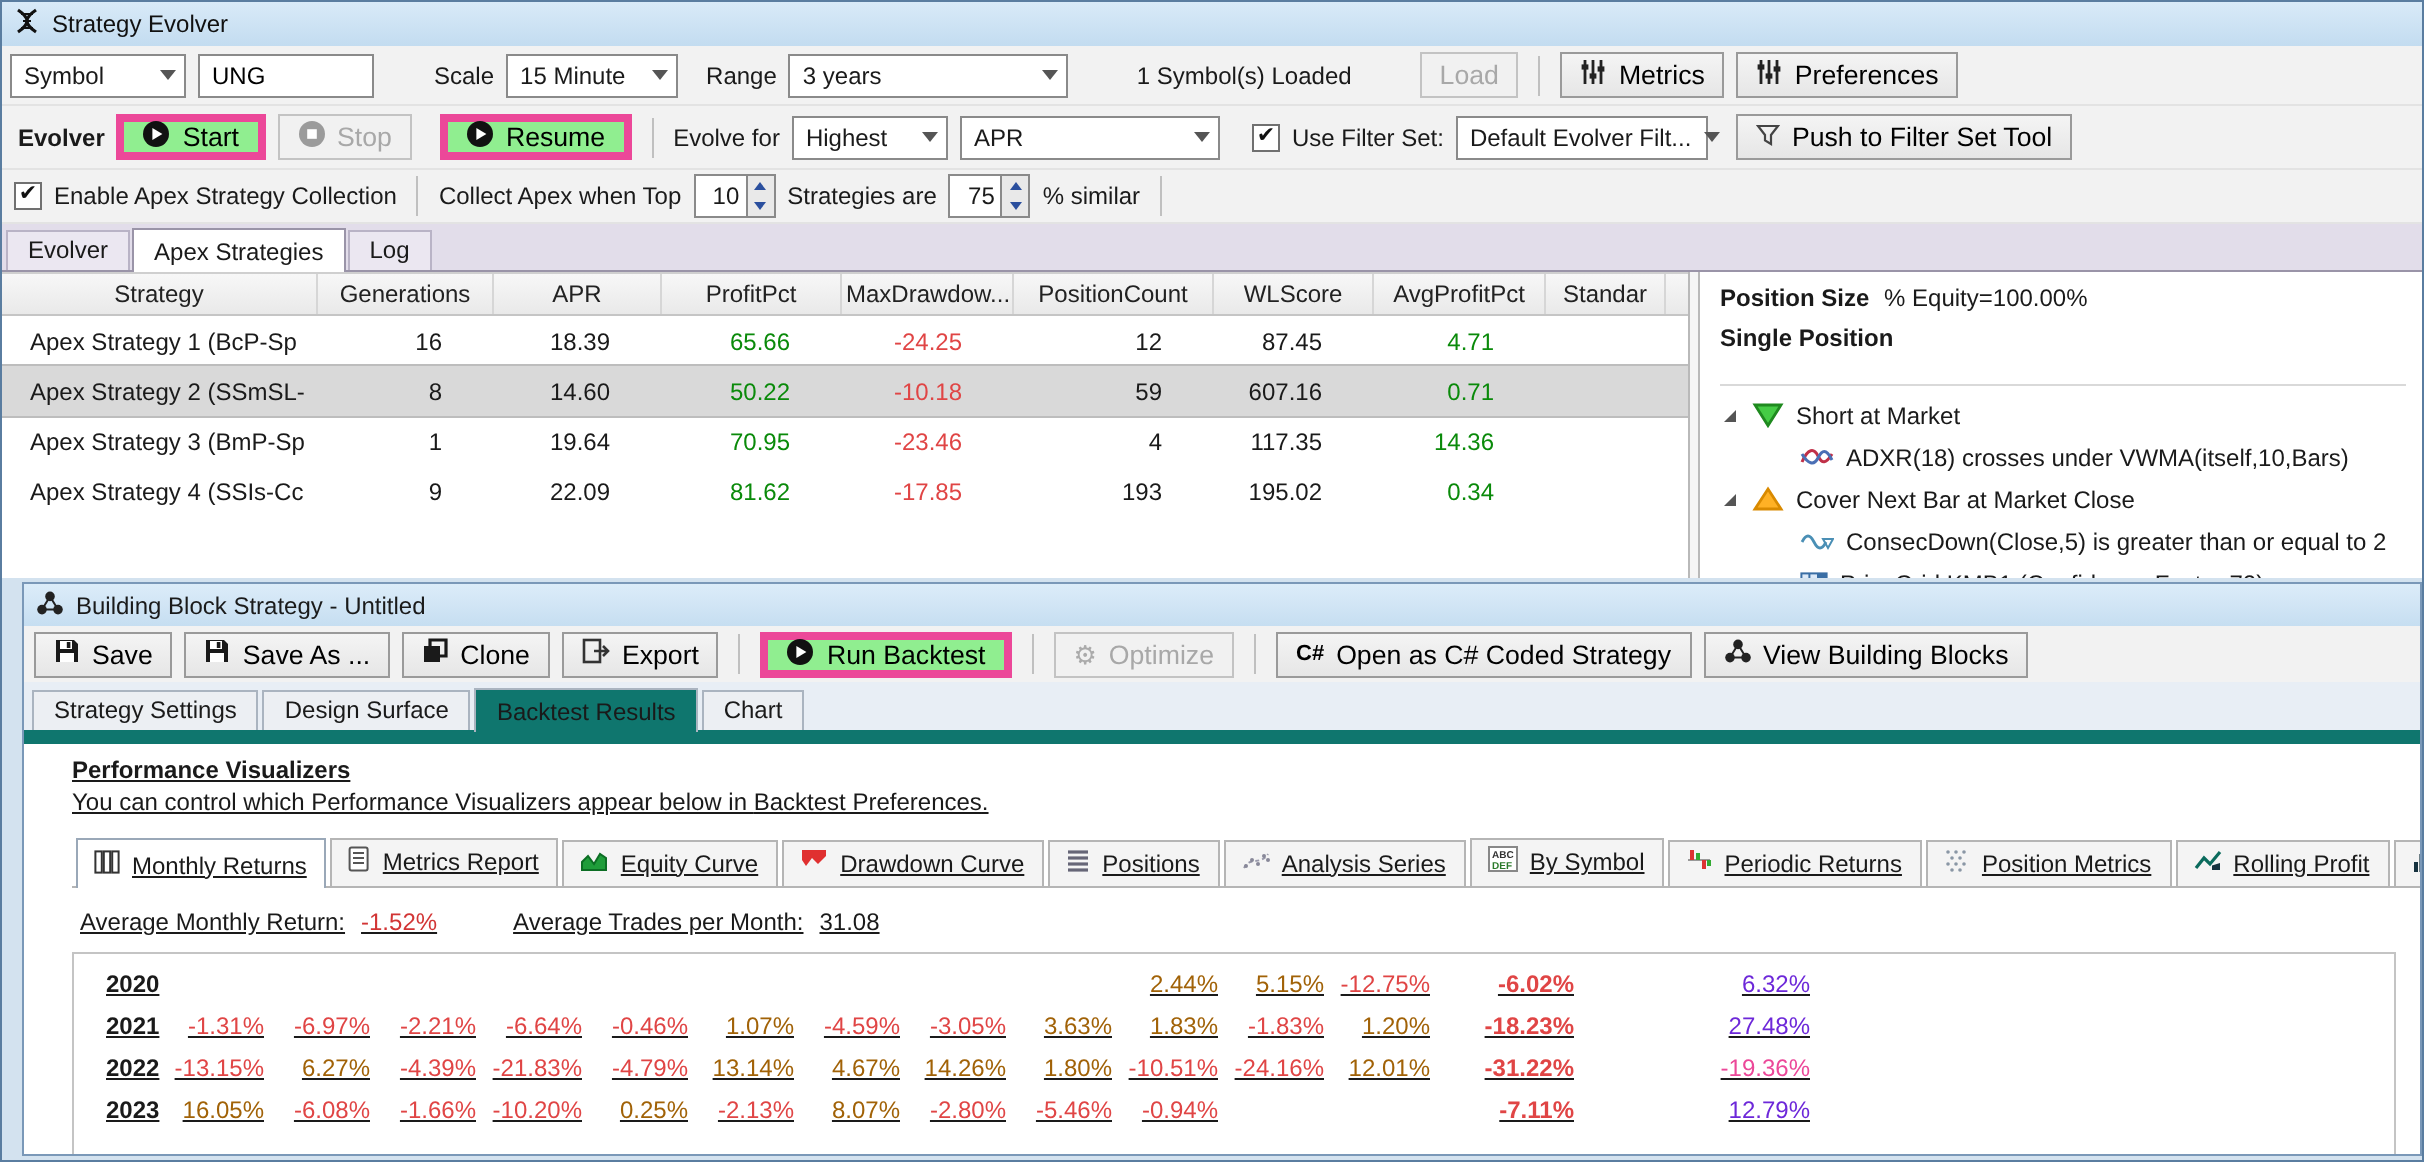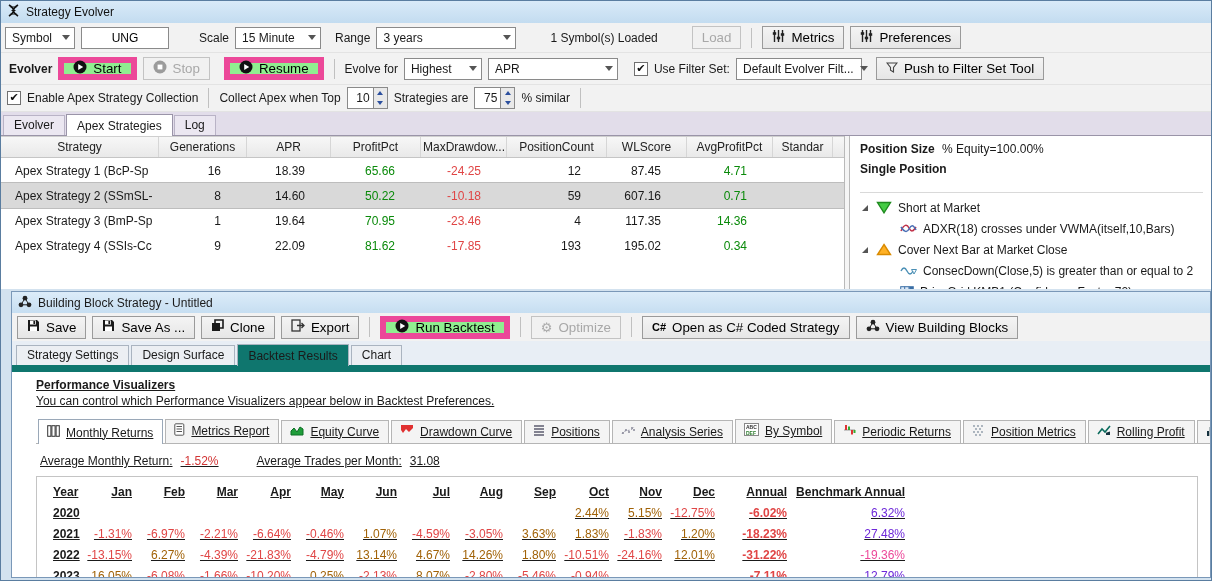--- a/index.html
+++ b/index.html
@@ -17,21 +17,21 @@
   .row3 { height:27px; }
   .lbl { color:#1a1a1a; white-space:nowrap; }
   .boldlbl { font-weight:bold; white-space:nowrap; }
   .sep { width:1px; height:20px; background:#c0c0c0; margin:0 4px; flex:none; }
 
   .combo { background:#fff; border:1px solid #8a8a8a; height:22px; display:flex; align-items:center; padding:0 4px 0 6px; gap:6px; white-space:nowrap; }
   .combo .chev { margin-left:auto; width:0; height:0; border-left:4px solid transparent; border-right:4px solid transparent; border-top:5px solid #555; }
   .tinput { background:#fff; border:1px solid #8a8a8a; height:22px; padding:0 6px; font-family:"Liberation Sans",sans-serif; font-size:12px; }
 
   .btn { background:linear-gradient(#f4f4f4,#e6e6e6); border:1px solid #9a9a9a; height:23px; display:inline-flex; align-items:center; gap:6px; padding:0 9px; white-space:nowrap; cursor:default; }
-  .btn.green { background:#90ee90; border:6px solid #ec4899; }
+  .btn.green { background:#90ee90; border:4px solid #ec4899; }
   .btn.disabled { color:#a8a8a8; background:#f1f1f1; border-color:#c3c3c3; }
 
   .checkbox { width:14px; height:14px; background:#fff; border:1px solid #707070; display:inline-flex; align-items:center; justify-content:center; font-size:12px; line-height:1; flex:none; }
   .checkbox.checked::after { content:"✔"; color:#111; font-size:11px; margin-top:-1px; }
 
   .spin { display:inline-flex; height:22px; }
   .spin .sval { width:26px; background:#fff; border:1px solid #8a8a8a; border-right:none; display:flex; align-items:center; justify-content:flex-end; padding-right:3px; }
   .spin .sbtns { width:15px; border:1px solid #8a8a8a; display:flex; flex-direction:column; }
   .spin .sbtns div { flex:1; background:#e9e9e9; display:flex; align-items:center; justify-content:center; }
   .up-arrow { width:0;height:0;border-left:3.5px solid transparent;border-right:3.5px solid transparent;border-bottom:4.5px solid #2b4f9e; }
@@ -107,25 +107,25 @@
     <span><svg width="13" height="13">
           <path d="M2,1 C8,5 8,8 2,12 M11,1 C5,5 5,8 11,12" stroke="#111" stroke-width="1.6" fill="none"></path>
           <line x1="3.5" y1="3" x2="9.5" y2="3" stroke="#111"></line>
           <line x1="4.5" y1="6.5" x2="8.5" y2="6.5" stroke="#111"></line>
           <line x1="3.5" y1="10" x2="9.5" y2="10" stroke="#111"></line>
         </svg></span>
     <span class="ttext">Strategy Evolver</span>
   </div>
 
   <div class="trow row1">
-    <div class="combo" style="width:70px">
+    <div class="combo" style="width:88px">
         <span>Symbol</span>
         <span class="chev"></span>
       </div>
-    <input class="tinput" style="width: 88px; text-align: center;" value="UNG">
+    <input class="tinput" style="width: 88px;" value="UNG">
     <span class="lbl" style="margin-left:24px">Scale</span>
     <div class="combo" style="width:86px">
         <span>15 Minute</span>
         <span class="chev"></span>
       </div>
     <span class="lbl" style="margin-left:8px">Range</span>
     <div class="combo" style="width:140px">
         <span>3 years</span>
         <span class="chev"></span>
       </div>
@@ -586,37 +586,20 @@
               <span>Average Monthly Return:</span>
               <span class="red">-1.52%</span>
             </span>
           <span class="group">
               <span>Average Trades per Month:</span>
               <span>31.08</span>
             </span>
         </div>
 
         <div class="mtbox">
-          <div class="mgrid mrow">
-              <div class="mc head year">Year</div>
-              <div class="mc head">Jan</div>
-              <div class="mc head">Feb</div>
-              <div class="mc head">Mar</div>
-              <div class="mc head">Apr</div>
-              <div class="mc head">May</div>
-              <div class="mc head">Jun</div>
-              <div class="mc head">Jul</div>
-              <div class="mc head">Aug</div>
-              <div class="mc head">Sep</div>
-              <div class="mc head">Oct</div>
-              <div class="mc head">Nov</div>
-              <div class="mc head">Dec</div>
-              <div class="mc head">Annual</div>
-              <div class="mc head">Benchmark Annual</div>
-            </div>
           <div>
               <div class="mgrid mrow">
                 <div class="mc year">2020</div>
                 <div class="mc month"></div>
                 <div class="mc month"></div>
                 <div class="mc month"></div>
                 <div class="mc month"></div>
                 <div class="mc month"></div>
                 <div class="mc month"></div>
                 <div class="mc month"></div>

